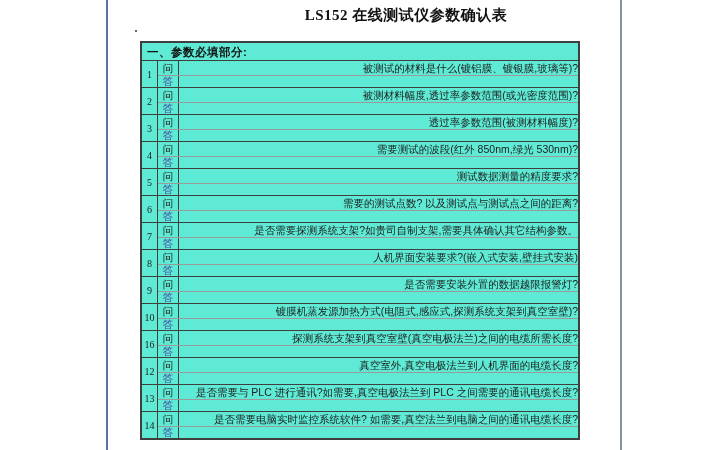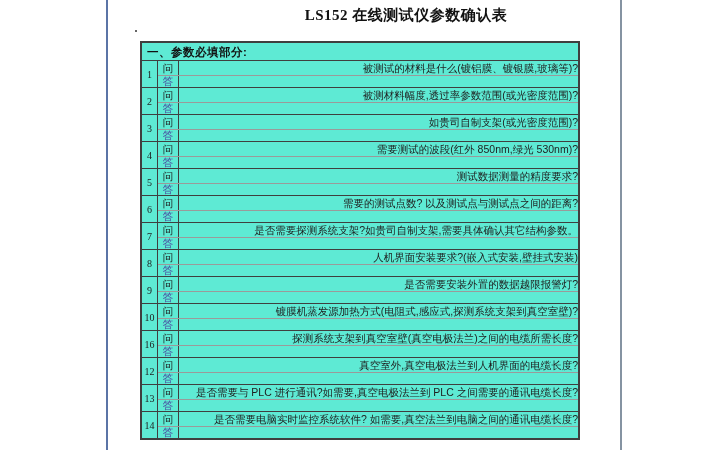--- a/index.html
+++ b/index.html
@@ -104,21 +104,21 @@
               <div class="label-cell">答</div>
               <div class="text-cell"></div>
             </div>
           </div>
         </div>
         <div class="row">
           <div class="num-cell">3</div>
           <div class="qa-wrap">
             <div class="qa-row q-row">
               <div class="label-cell">问</div>
-              <div class="text-cell">如贵司自制支架(或光密度范围)?</div>
+              <div class="text-cell">透过率参数范围(被测材料幅度)?</div>
             </div>
             <div class="qa-row a-row">
               <div class="label-cell">答</div>
               <div class="text-cell"></div>
             </div>
           </div>
         </div>
         <div class="row">
           <div class="num-cell">4</div>
           <div class="qa-wrap">

